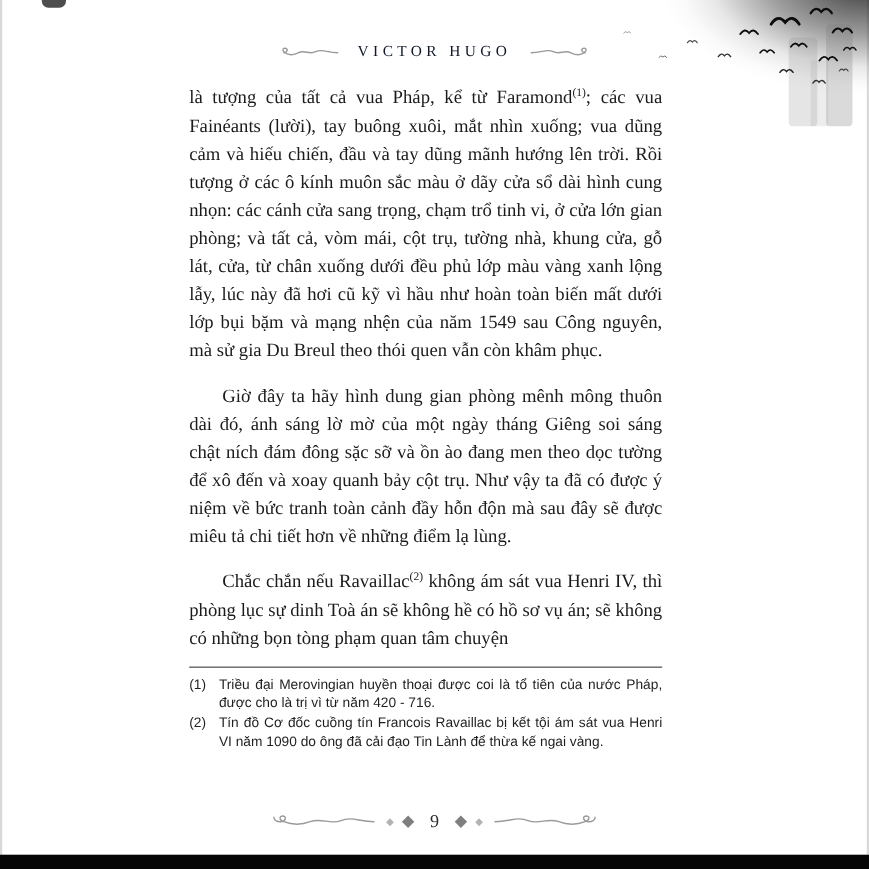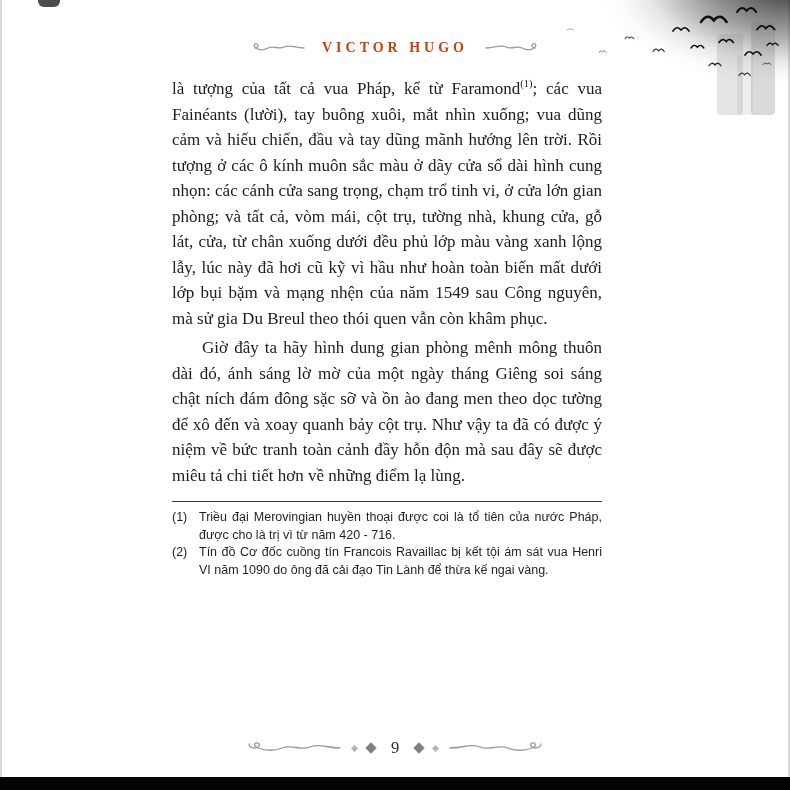--- a/index.html
+++ b/index.html
@@ -12,41 +12,41 @@
   .edge.right { right:0; }
 
   
   .corner-smudge { position:absolute; left:38px; top:0; width:22px; height:7px;
     background:#2e2e2e; border-radius:0 0 6px 6px; opacity:.85; }
 
   
   .header { position:absolute; top:40px; left:0; width:100%; text-align:center; }
   .header-inner { display:inline-flex; align-items:center; gap:16px; }
   .author {
-    font-weight:bold; font-size:14px; letter-spacing:4px; color:#c2410c;
+    font-weight:normal; font-size:14px; letter-spacing:4px; color:#0f172a;
   }
   .flourish svg { display:block; }
 
   
   .corner-art {
     position:absolute; top:0; right:0; width:285px; height:115px;
     background:
       radial-gradient(ellipse 240px 130px at 100% -15%,
         rgba(35,35,35,0.92) 0%, rgba(80,80,80,0.55) 38%,
         rgba(150,150,150,0.22) 60%, rgba(200,200,200,0.08) 72%, transparent 80%);
     pointer-events:none;
   }
 
   
   .content { position:absolute; top:76px; left:172px; width:430px; }
   .para {
     margin:0; font-size:17px; line-height:25.5px; text-align:justify;
     text-justify:inter-word;
   }
-  .para + .para { margin-top:4px; }
+  .para + .para { margin-top:16px; }
   .para.indent { text-indent:30px; }
   .fnref { font-size:10.5px; vertical-align:super; line-height:0; }
 
   
   .footnotes {
     margin-top:13px; border-top:1px solid #3c3c3c; padding-top:7px;
     font-family:"Liberation Sans", sans-serif; font-size:12.5px;
     line-height:17.5px; color:#1f1f1f;
   }
   .footnote { display:flex; }
@@ -142,20 +142,21 @@
           <path d="M2,7 C12,7 16,3 22,6 C28,9 32,4 38,7 C42,9 46,10 50,7 C53,5 52,2 49,3 C47,4 48,7 51,7" stroke="#9a9a9a" stroke-width="1.3" fill="none" stroke-linecap="round"></path>
         </svg>
       </span>
     </span>
   </div>
 
   <div class="content">
     <div id="body-paragraphs">
         <p class="para"><span>là tượng của tất cả vua Pháp, kể từ Faramond</span><sup class="fnref">(1)</sup><span>; các vua Fainéants (lười), tay buông xuôi, mắt nhìn xuống; vua dũng cảm và hiếu chiến, đầu và tay dũng mãnh hướng lên trời. Rồi tượng ở các ô kính muôn sắc màu ở dãy cửa sổ dài hình cung nhọn: các cánh cửa sang trọng, chạm trổ tinh vi, ở cửa lớn gian phòng; và tất cả, vòm mái, cột trụ, tường nhà, khung cửa, gỗ lát, cửa, từ chân xuống dưới đều phủ lớp màu vàng xanh lộng lẫy, lúc này đã hơi cũ kỹ vì hầu như hoàn toàn biến mất dưới lớp bụi bặm và mạng nhện của năm 1549 sau Công nguyên, mà sử gia Du Breul theo thói quen vẫn còn khâm phục.</span></p>
         <p class="para indent"><span>Giờ đây ta hãy hình dung gian phòng mênh mông thuôn dài đó, ánh sáng lờ mờ của một ngày tháng Giêng soi sáng chật ních đám đông sặc sỡ và ồn ào đang men theo dọc tường để xô đến và xoay quanh bảy cột trụ. Như vậy ta đã có được ý niệm về bức tranh toàn cảnh đầy hỗn độn mà sau đây sẽ được miêu tả chi tiết hơn về những điểm lạ lùng.</span></p>
+        <p class="para indent"><span>Chắc chắn nếu Ravaillac</span><sup class="fnref">(2)</sup><span> không ám sát vua Henri IV, thì phòng lục sự dinh Toà án sẽ không hề có hồ sơ vụ án; sẽ không có những bọn tòng phạm quan tâm chuyện</span></p>
       </div>
     <div class="footnotes" id="footnotes-list">
         <div class="footnote">
           <span class="fn-marker">(1)</span>
           <span class="fn-text">Triều đại Merovingian huyền thoại được coi là tổ tiên của nước Pháp, được cho là trị vì từ năm 420 - 716.</span>
         </div>
         <div class="footnote">
           <span class="fn-marker">(2)</span>
           <span class="fn-text">Tín đồ Cơ đốc cuồng tín Francois Ravaillac bị kết tội ám sát vua Henri VI năm 1090 do ông đã cải đạo Tin Lành để thừa kế ngai vàng.</span>
         </div>

